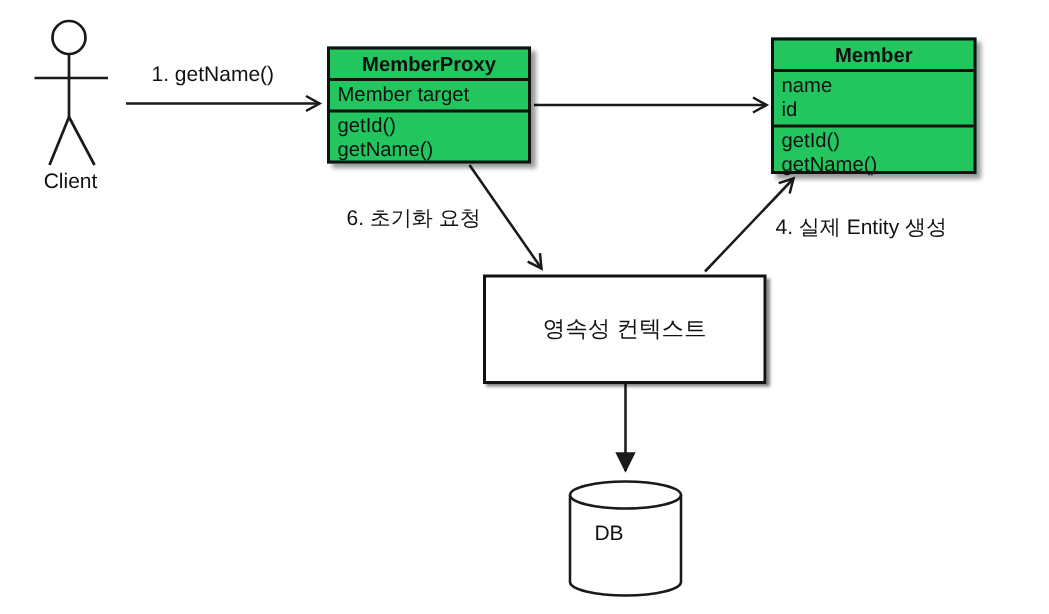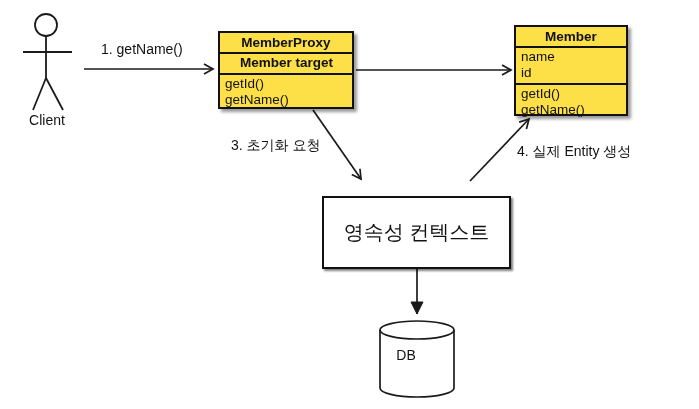--- a/index.html
+++ b/index.html
@@ -17,21 +17,21 @@
     overflow: hidden;
   }
   #connector-layer {
     position: absolute;
     left: 0; top: 0;
     width: 699px; height: 409px;
   }
   .uml-box {
     position: absolute;
     box-sizing: border-box;
-    background: #fde047;
+    background: #22c55e;
     border: 2px solid #111111;
     box-shadow: 3px 3px 3px rgba(0,0,0,0.40);
     font-size: 13.5px;
     line-height: 16px;
   }
   .uml-title {
     font-weight: bold;
     text-align: center;
     border-bottom: 2px solid #111111;
     padding: 2px 2px 1px 2px;
@@ -40,34 +40,33 @@
     border-bottom: 2px solid #111111;
     padding: 1px 4px 2px 5px;
   }
   .uml-section.last {
     border-bottom: none;
   }
   .uml-line {
     white-space: nowrap;
     overflow: hidden;
   }
-  .bold { font-weight: bold; text-align: center; }
+  .bold { font-weight: normal; }
   .context-box {
     position: absolute;
     left: 322px; top: 183px;
     width: 189px; height: 73px;
     box-sizing: border-box;
     background: #ffffff;
     border: 2px solid #111111;
     box-shadow: 2px 2px 2px rgba(0,0,0,0.50);
     display: flex;
     align-items: center;
     justify-content: center;
-    font-size: 20px;
-    margin-top: 13px;
+    font-size: 15px;
   }
   .flow-label {
     position: absolute;
     white-space: nowrap;
     font-size: 14px;
     color: #111111;
     text-align: right;
   }
   .node-label {
     position: absolute;
@@ -120,35 +119,35 @@
     <div class="uml-title">MemberProxy</div>
     <div class="uml-section">
       <div class="uml-line bold">Member target</div>
     </div>
     <div class="uml-section last">
       <div class="uml-line">getId()</div>
       <div class="uml-line">getName()</div>
     </div>
   </div>
 
-  <div class="uml-box" style="left:514px; top:25px; width:114px; height:91px;">
+  <div class="uml-box" style="left:514px; top:25px; width:137px; height:91px;">
     <div class="uml-title">Member</div>
     <div class="uml-section">
       <div class="uml-line">name</div>
       <div class="uml-line">id</div>
     </div>
     <div class="uml-section last">
       <div class="uml-line">getId()</div>
       <div class="uml-line">getName()</div>
     </div>
   </div>
 
   <div class="context-box">
     <span>영속성 컨텍스트</span>
   </div>
 
   <div class="node-label" style="left:380px; top:347px; width:52px;">DB</div>
 
   <div class="flow-label" style="left:101px; top:41px;">1. getName()</div>
-  <div class="flow-label" style="left:231px; top:137px;">3. 초기화 요청</div>
+  <div class="flow-label" style="left:231px; top:137px;">6. 초기화 요청</div>
   <div class="flow-label" style="left:517px; top:143px;">4. 실제 Entity 생성</div>
 
 </div>
 
 </body></html>

